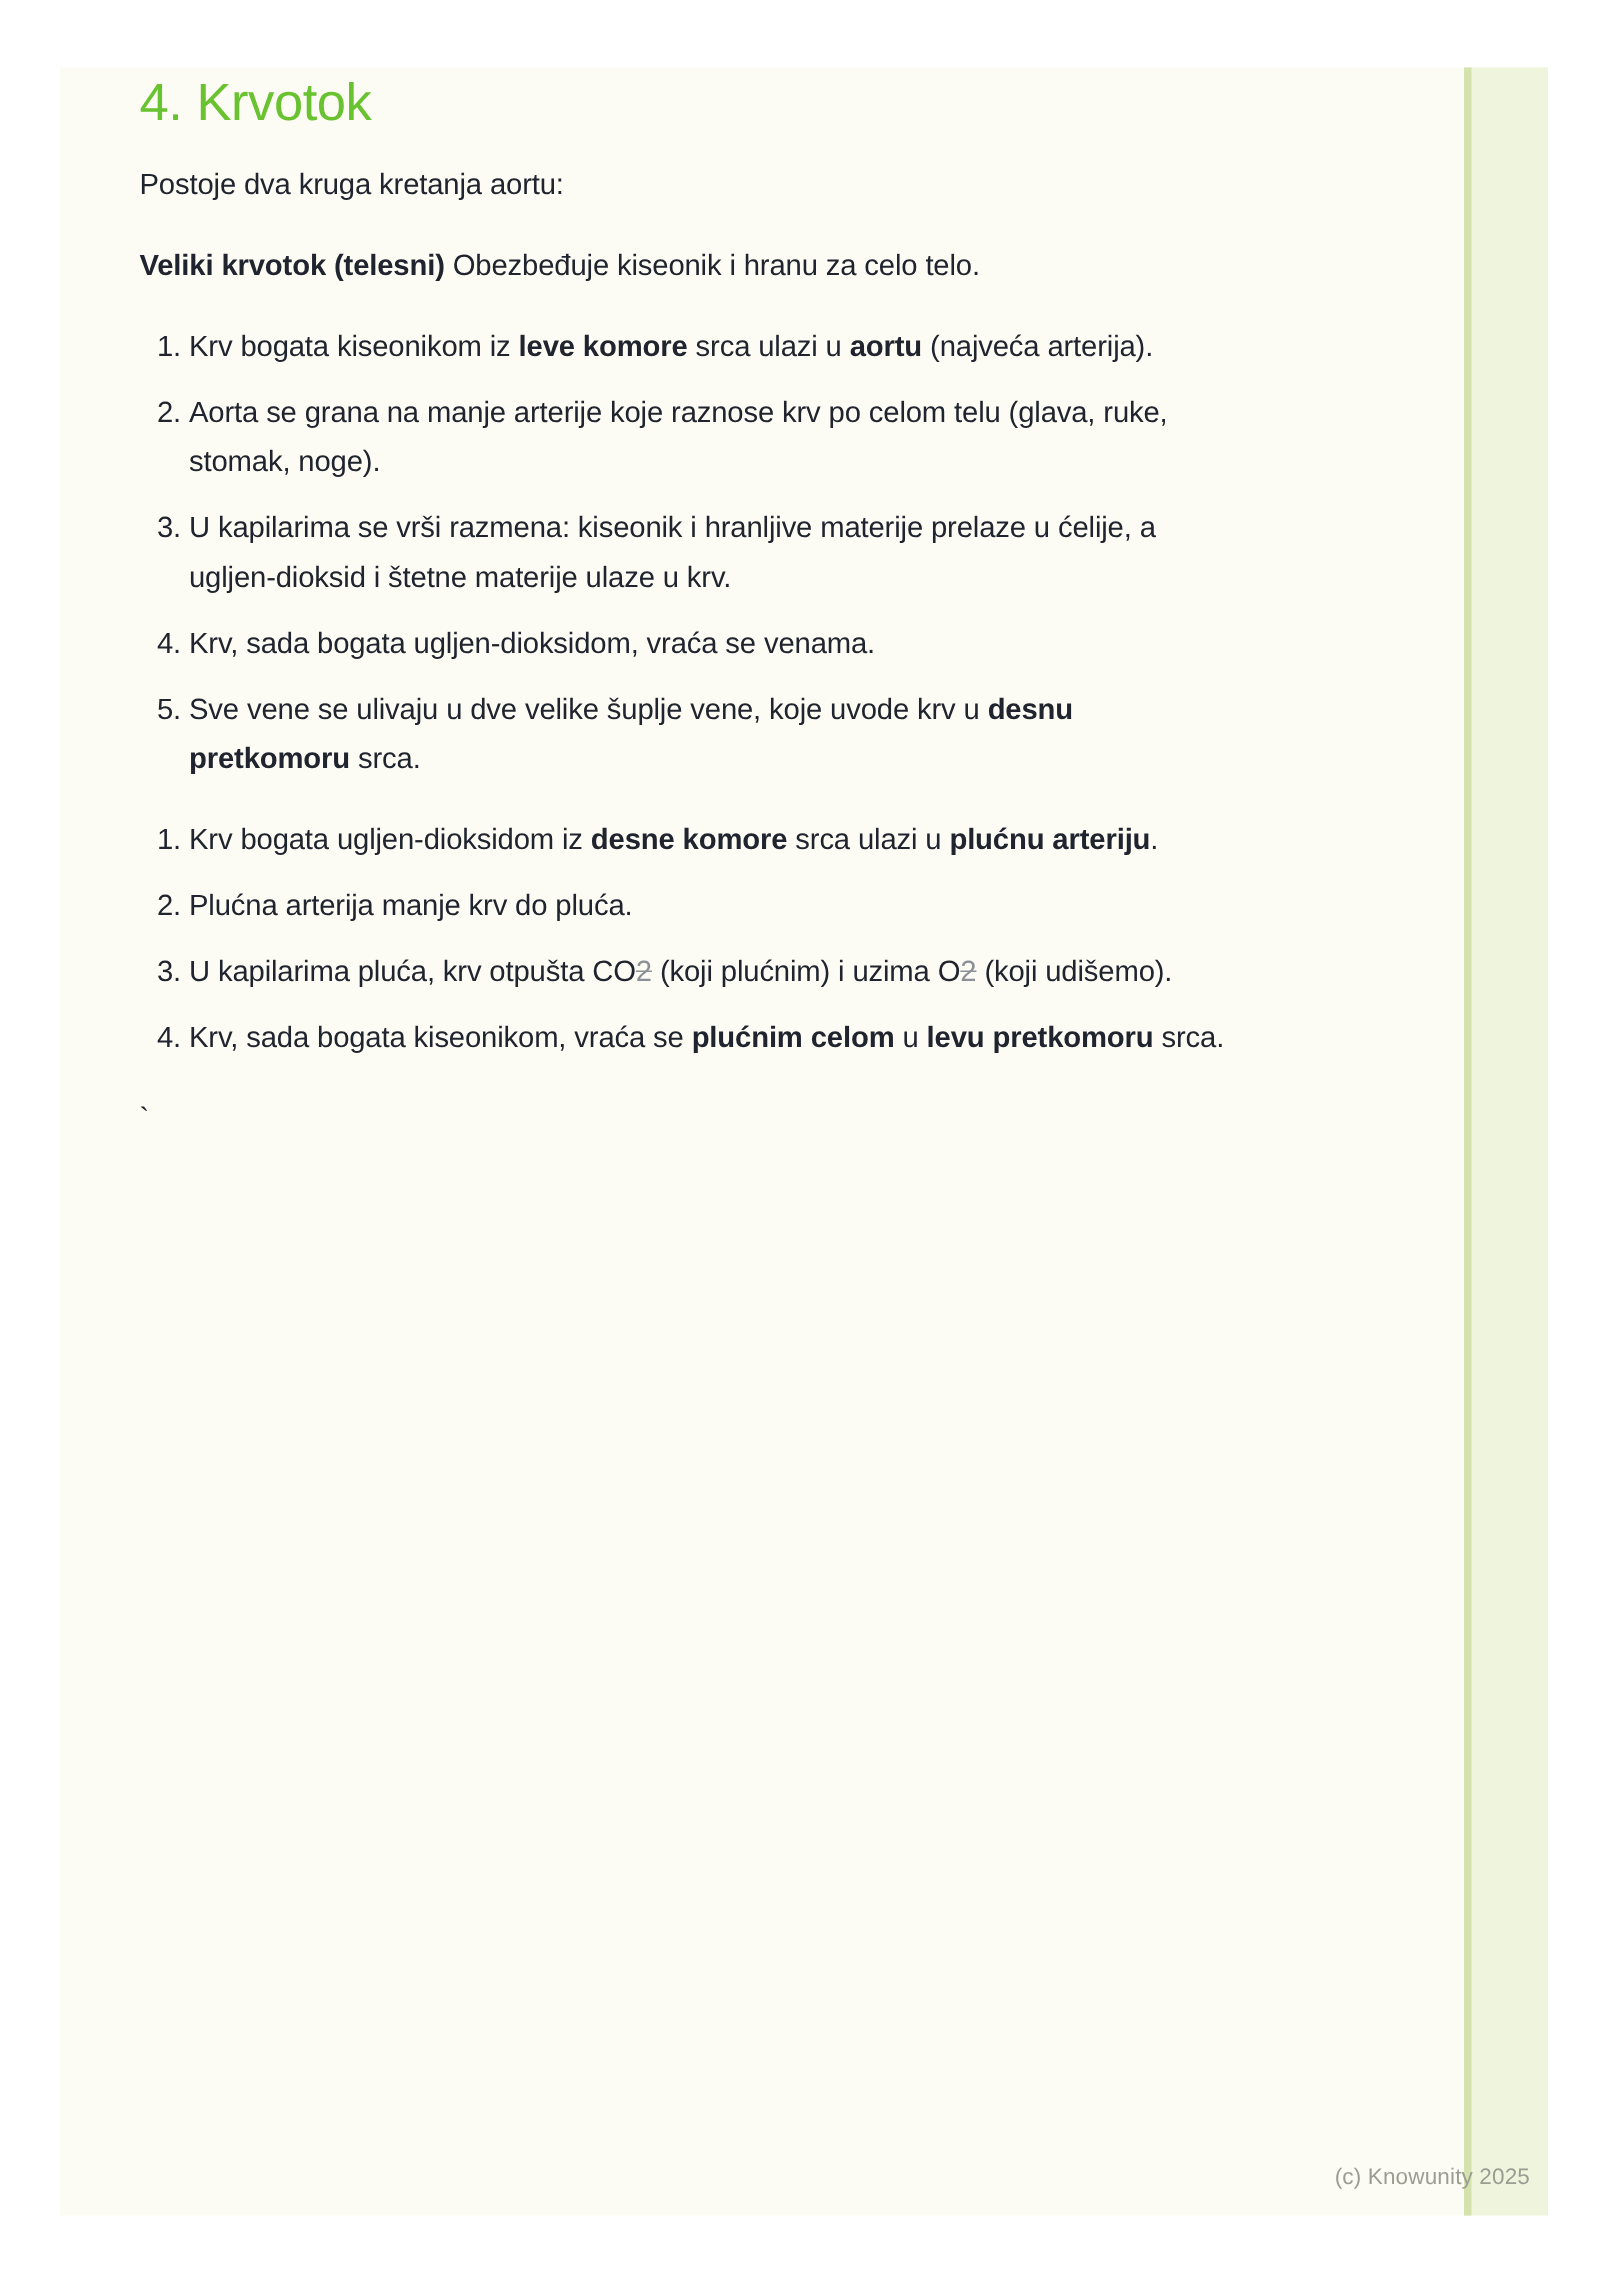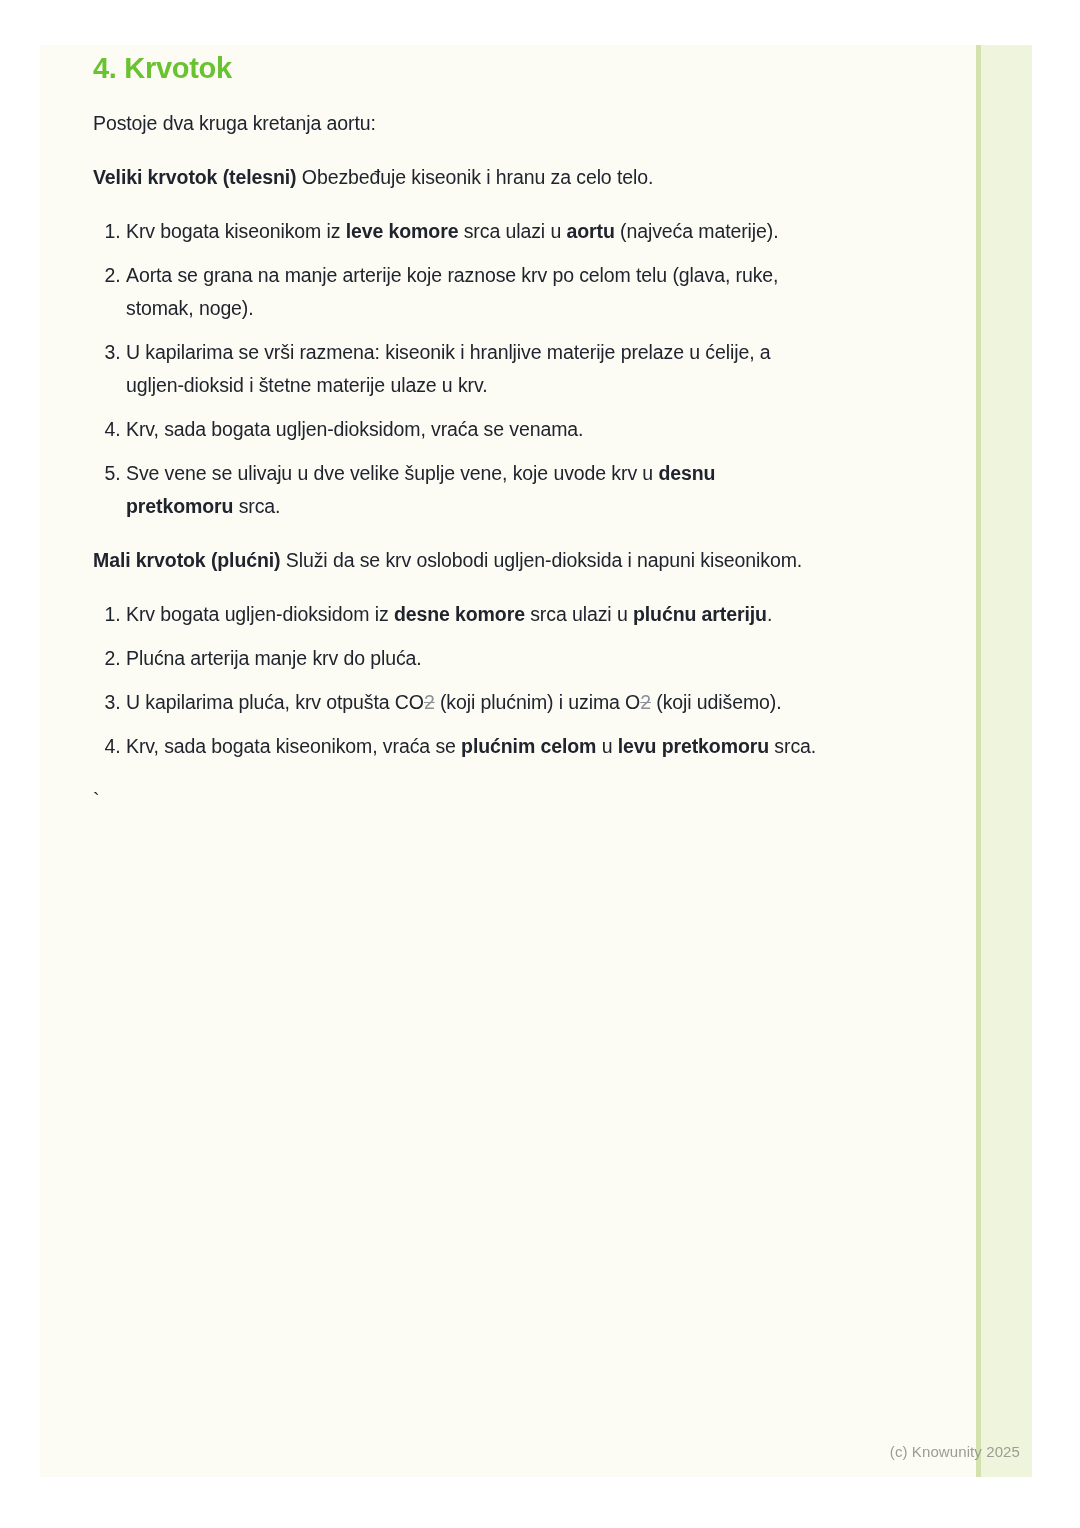--- a/index.html
+++ b/index.html
@@ -22,23 +22,23 @@
     width: 56px; height: 100%;
     background: var(--panel_green, #eff5dd);
     border-left: 5px solid var(--panel_border_green, #d4e3ad);
   }
   .content {
     position: relative;
     padding: 6px 0 0 53px;
     width: 841px;
   }
   h1.doc-heading {
-    font-size: 29px;
+    font-size: 35px;
     line-height: 35px;
-    font-weight: 700;
+    font-weight: 400;
     letter-spacing: -0.3px;
     color: var(--heading_green, #69c22f);
     margin: 0 0 9px 0;
   }
   .content p, .content ol {
     font-size: 19.5px;
     line-height: 33px;
     color: var(--text, #20242e);
     margin: 21px 0;
     width: 735px;
@@ -63,27 +63,26 @@
 <body>
 
 <div class="page">
   <div class="accent-panel"></div>
   <div class="content">
     <h1 class="doc-heading">4. Krvotok</h1>
     <p>Postoje dva kruga kretanja aortu:</p>
     <div>
         <p><strong>Veliki krvotok (telesni)</strong><span> Obezbeđuje kiseonik i hranu za celo telo.</span></p>
         <ol>
-          <li><span>Krv bogata kiseonikom iz </span><strong>leve komore</strong><span> srca ulazi u </span><strong>aortu</strong><span> (najveća materije).</span></li>
+          <li><span>Krv bogata kiseonikom iz </span><strong>leve komore</strong><span> srca ulazi u </span><strong>aortu</strong><span> (najveća arterija).</span></li>
           <li><span>Aorta se grana na manje arterije koje raznose krv po celom telu (glava, ruke, stomak, noge).</span></li>
           <li><span>U kapilarima se vrši razmena: kiseonik i hranljive materije prelaze u ćelije, a ugljen-dioksid i štetne materije ulaze u krv.</span></li>
           <li><span>Krv, sada bogata ugljen-dioksidom, vraća se venama.</span></li>
           <li><span>Sve vene se ulivaju u dve velike šuplje vene, koje uvode krv u </span><strong>desnu pretkomoru</strong><span> srca.</span></li>
         </ol>
-        <p class="justify"><strong>Mali krvotok (plućni)</strong><span> Služi da se krv oslobodi ugljen-dioksida i napuni kiseonikom.</span></p>
         <ol>
           <li><span>Krv bogata ugljen-dioksidom iz </span><strong>desne komore</strong><span> srca ulazi u </span><strong>plućnu arteriju</strong><span>.</span></li>
           <li><span>Plućna arterija manje krv do pluća.</span></li>
           <li><span>U kapilarima pluća, krv otpušta CO</span><s>2</s><span> (koji plućnim) i uzima O</span><s>2</s><span> (koji udišemo).</span></li>
           <li><span>Krv, sada bogata kiseonikom, vraća se </span><strong>plućnim celom</strong><span> u </span><strong>levu pretkomoru</strong><span> srca.</span></li>
         </ol>
         <p><span>`</span></p>
       </div>
   </div>
 </div>

